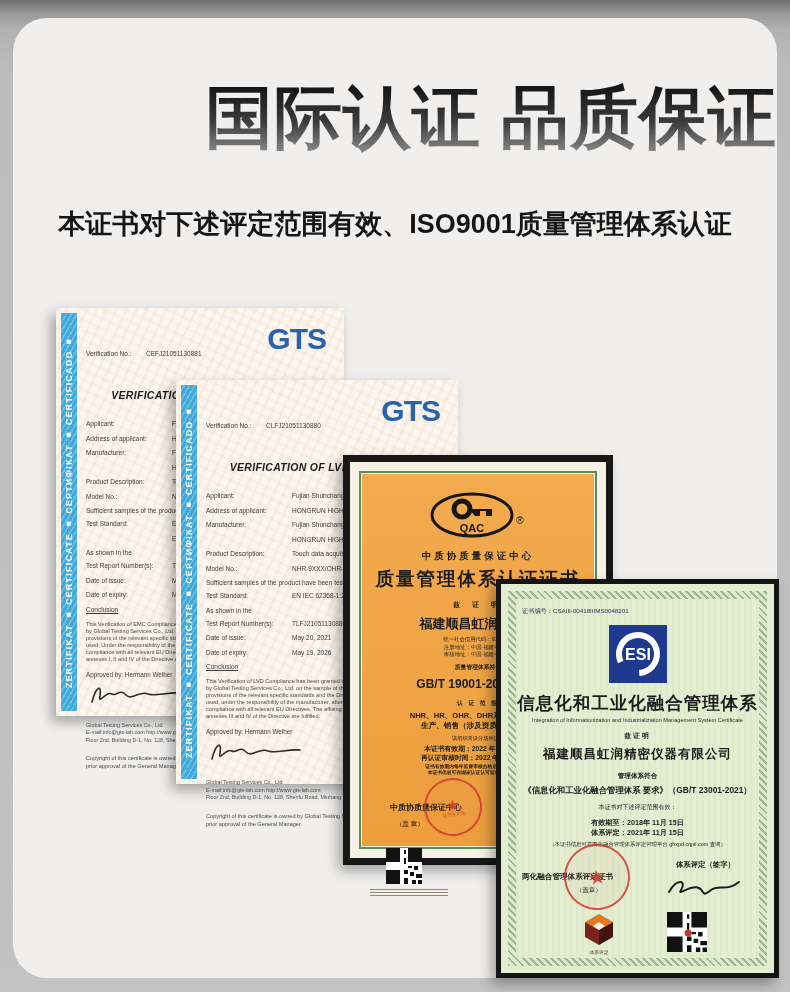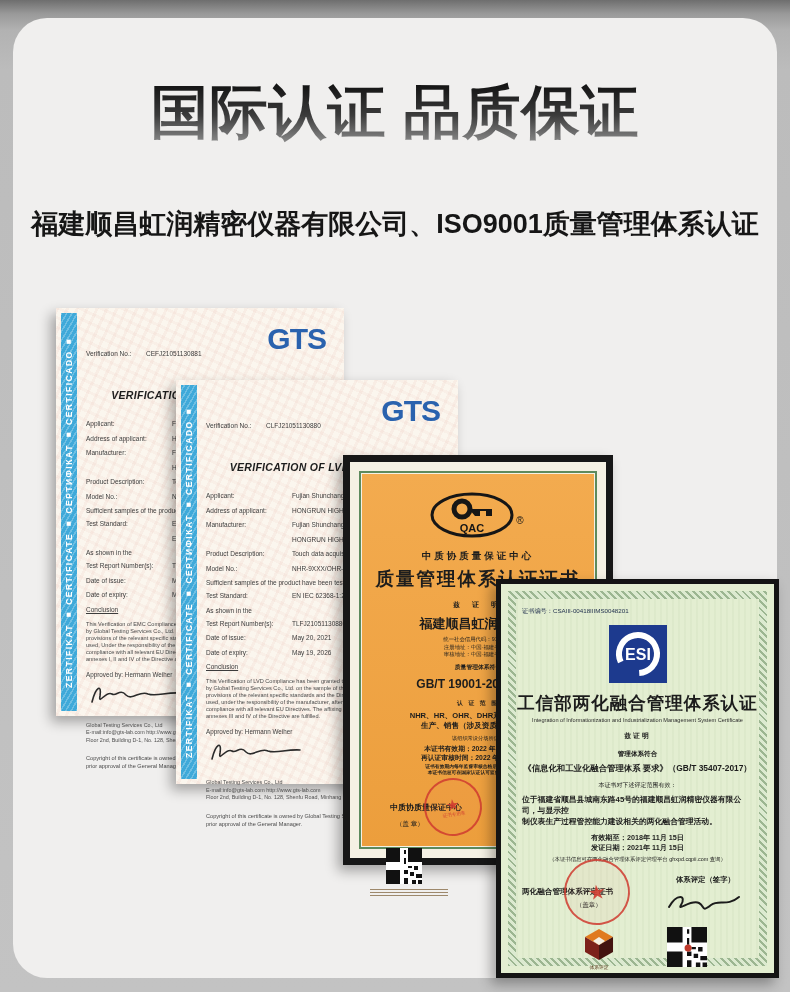--- a/index.html
+++ b/index.html
@@ -4,22 +4,22 @@
 <style>
   * { margin:0; padding:0; box-sizing:border-box; }
   html,body { width:790px; height:992px; overflow:hidden;
     font-family:"Liberation Sans", sans-serif;
     background:linear-gradient(180deg,#6e6e6e 0px,#9a9a9a 14px,#b2b2b2 30px,#bcbcbc 70px,#c3c3c3 100%);
   }
   .panel{ position:absolute; left:13px; top:18px; width:764px; height:960px;
     background:#f0efee; border-radius:34px; }
 
   
-  .main-title{ position:absolute; left:0; top:62px; width:100%; text-align:center;
-    font-size:58px; font-weight:800; letter-spacing:1px; line-height:1.1;
+  .main-title{ position:absolute; left:0; top:62px; width:100%; text-align:right;
+    font-size:68px; font-weight:800; letter-spacing:1px; line-height:1.1;
     background:linear-gradient(180deg,#0e0e0e 0%,#3b3b3b 55%,#8d8d8d 100%);
     -webkit-background-clip:text; background-clip:text; color:transparent; }
   .sub1{ position:absolute; left:0; top:188px; width:100%; text-align:center;
     font-size:27px; font-weight:700; color:#161616; }
   .sub2{ position:absolute; left:0; top:238px; width:100%; text-align:center;
     font-size:27px; font-weight:700; color:#161616; }
 
   
   .cert{ position:absolute; box-shadow:-5px 6px 12px rgba(0,0,0,.32); }
   .gts-cert{ background-color:#fbf6ee;
@@ -123,21 +123,21 @@
   .cube-wrap{ position:absolute; left:48px; top:0; width:70px; text-align:center; }
   .cube-cap{ font-size:4.8px; color:#5a3a20; line-height:6px; }
   .iim-qr{ position:absolute; right:52px; top:0; }
 </style>
 </head>
 <body>
 
 <div class="panel">
 
   <div class="main-title">国际认证 品质保证</div>
-  <div class="sub1">福建顺昌虹润精密仪器有限公司、ISO9001质量管理体系认证</div>
+  <div class="sub1">本证书对下述评定范围有效、ISO9001质量管理体系认证</div>
 
   <div class="cert gts-cert cert-emc">
     <div class="band">ZERTIFIKAT ■ CERTIFICATE ■ СЕРТИФІКАТ ■ CERTIFICADO ■ CERTIFICAT</div>
     <div class="gts-content">
       <div class="gts-logo">GTS</div>
       <div class="vrow">
         <span class="vl">Verification No.:</span>
         <span>CEFJ21051130881</span>
       </div>
       <div class="gts-title">VERIFICATION OF EMC COMPLIANCE</div>
@@ -356,33 +356,30 @@
     <div class="rope"></div>
     <div class="iim-field">
       <div class="iim-no">
         <span>证书编号：</span><span>CSAIII-00418IIIMS0048201</span>
       </div>
       <svg class="cesi" width="58" height="58" viewBox="0 0 58 58" style="display:block;">
         <rect width="58" height="58" fill="#1d3a8e"></rect>
         <circle cx="29" cy="29" r="19" fill="none" stroke="#ffffff" stroke-width="6" stroke-dasharray="96 24" transform="rotate(155 29 29)"></circle>
         <text x="29" y="35" text-anchor="middle" font-size="16" font-weight="bold" fill="#ffffff">ESI</text>
       </svg>
-      <div class="iim-title">工信部两化融合管理体系认证</div>
+      <div class="iim-title">信息化和工业化融合管理体系</div>
       <div class="iim-en">Integration of Informationization and Industrialization Management System Certificate</div>
       <div class="iim-certify">兹证明</div>
+      <div class="iim-company">福建顺昌虹润精密仪器有限公司</div>
       <div class="iim-conform">管理体系符合</div>
-      <div class="iim-standard">《信息化和工业化融合管理体系 要求》（GB/T 35407-2017）</div>
+      <div class="iim-standard">《信息化和工业化融合管理体系 要求》（GB/T 23001-2021）</div>
       <div class="iim-scopeintro">本证书对下述评定范围有效：</div>
-      <div class="iim-scope">
-        <div>位于福建省顺昌县城南东路45号的福建顺昌虹润精密仪器有限公司，与显示控</div>
-        <div>制仪表生产过程管控能力建设相关的两化融合管理活动。</div>
-      </div>
       <div class="iim-dates">
         <div>有效期至：2018年 11月 15日</div>
-        <div>发证日期：2021年 11月 15日</div>
+        <div>体系评定：2021年 11月 15日</div>
       </div>
       <div class="iim-query">（本证书信息可在两化融合管理体系评定管理平台 ghxpd.cqpii.com 查询）</div>
       <div class="iim-stamp-row">
         <div class="iim-sorg">
           <span>两化融合管理体系评定证书</span>
         </div>
         <div class="iim-seal-note">（盖章）</div>
         <div class="stamp iim-stamp">
           <span class="star" style="font-size:20px;">★</span>
         </div>

